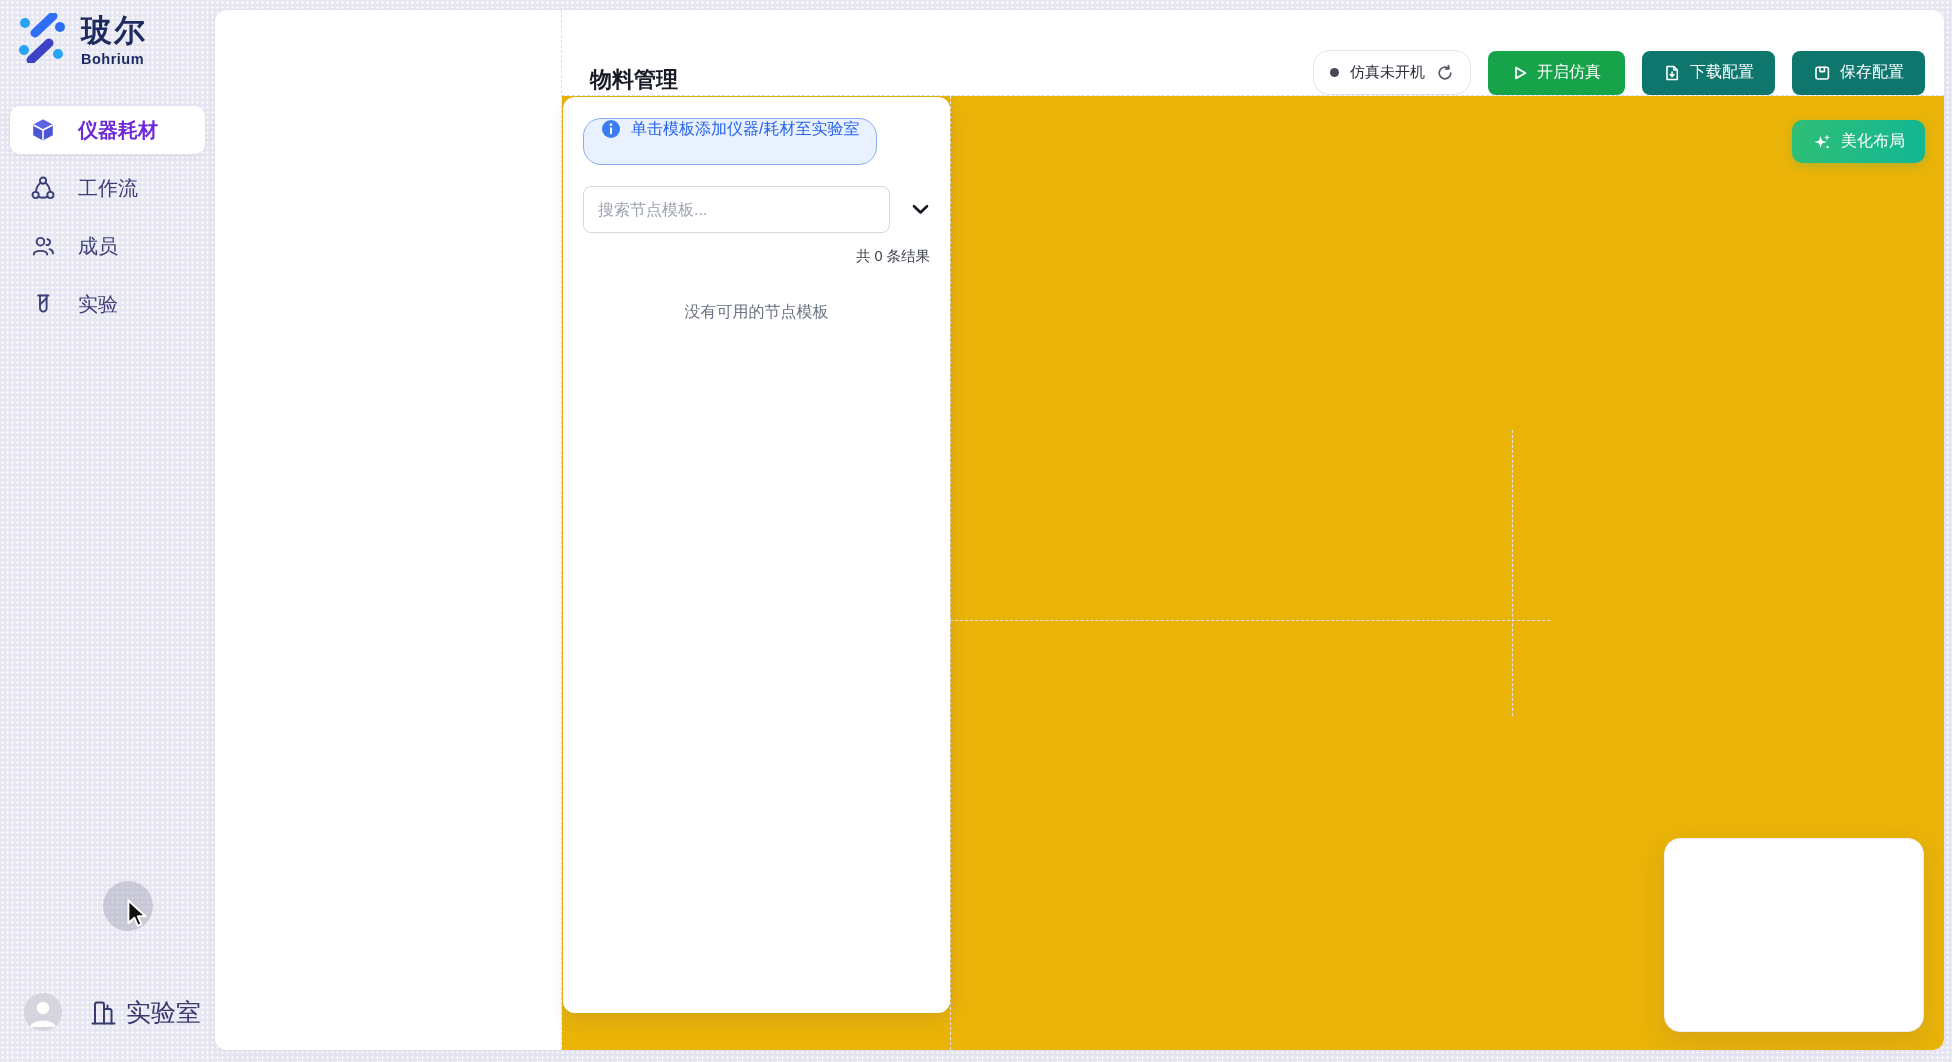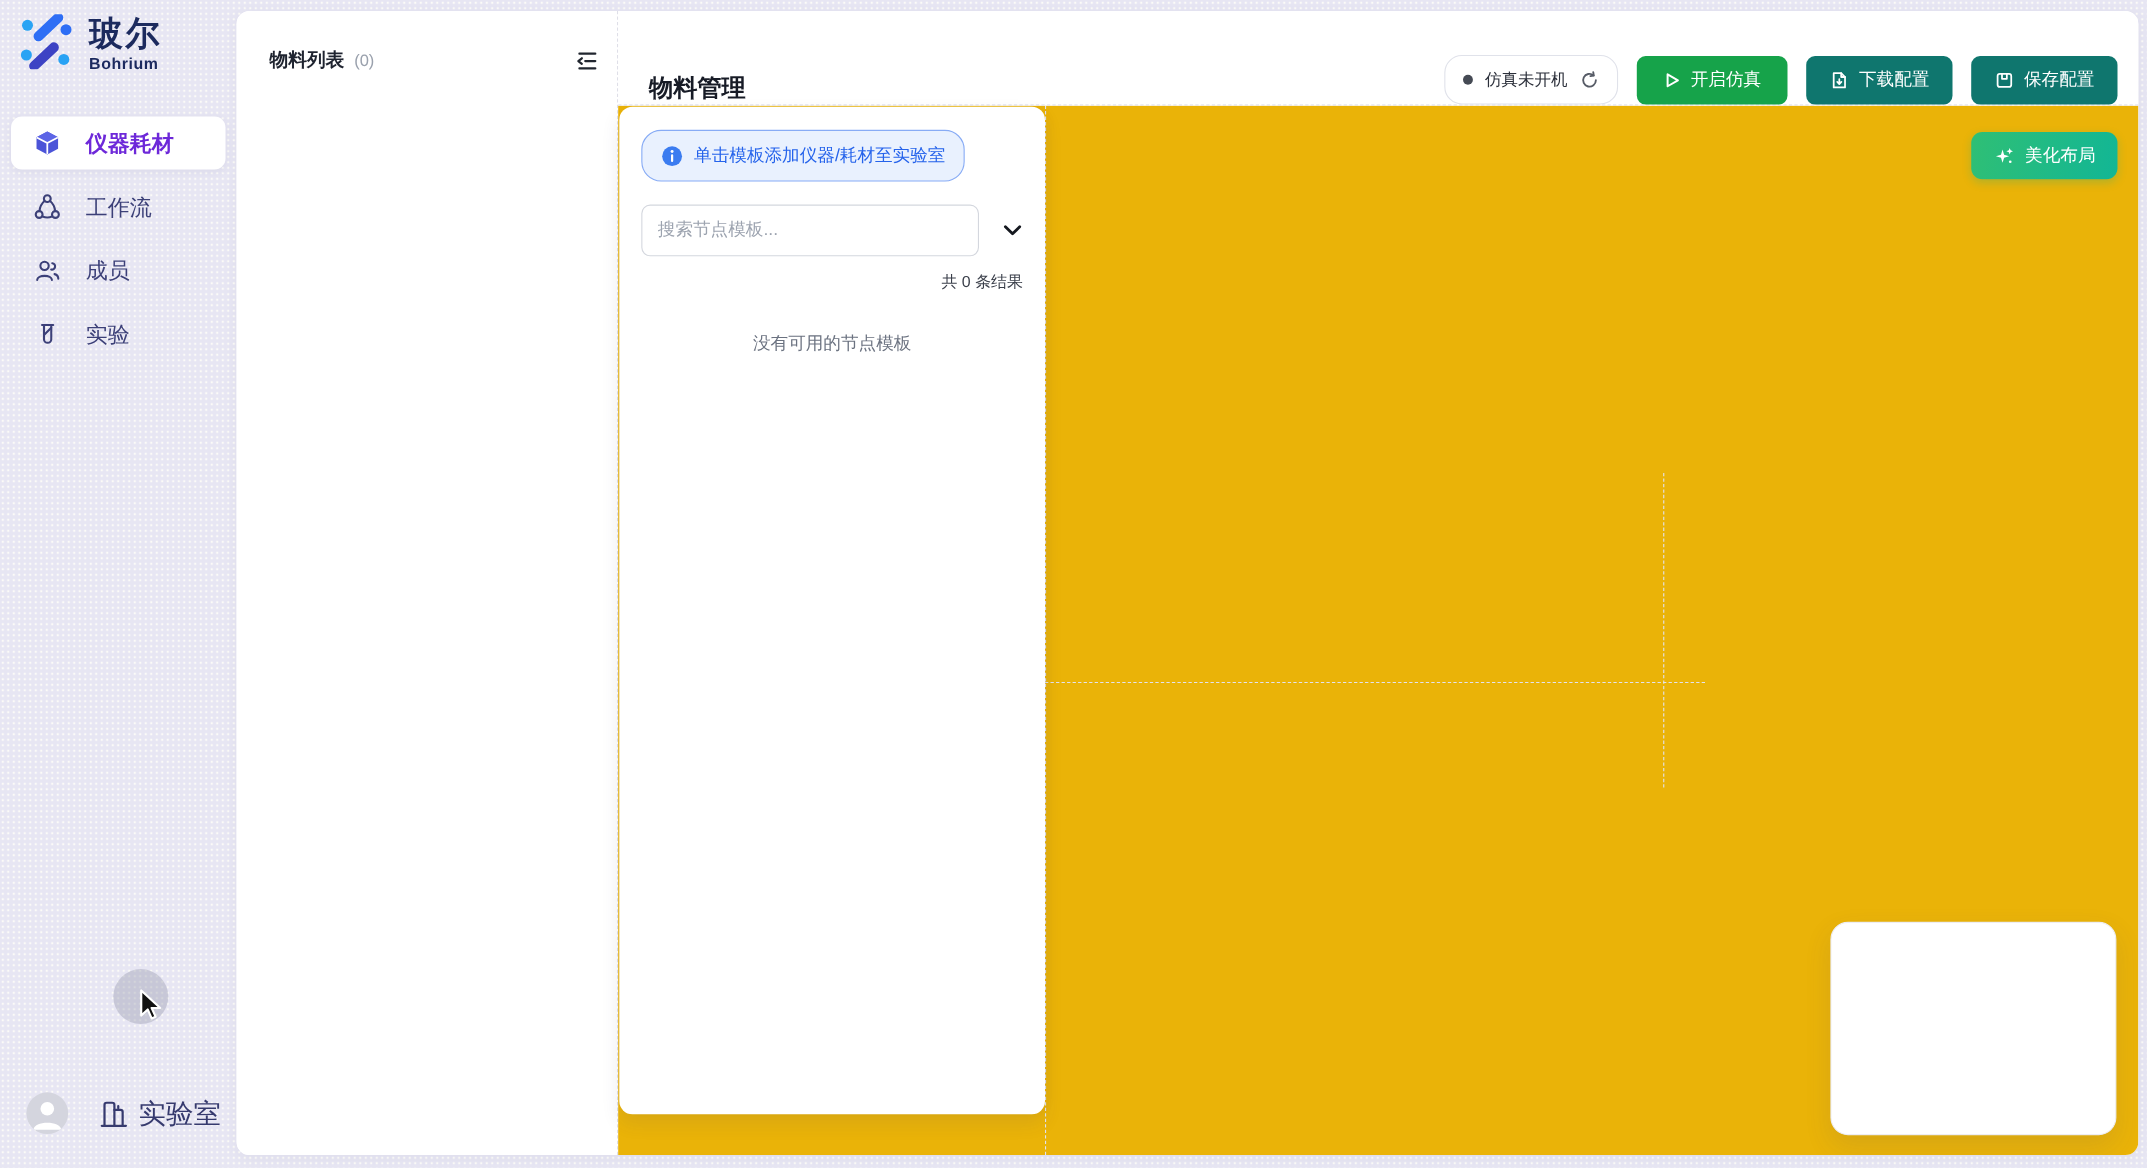--- a/index.html
+++ b/index.html
@@ -65,21 +65,21 @@
   .beautify-btn { position:absolute; top:24px; right:19px; height:43px; display:flex; align-items:center;
     gap:9px; padding:0 20px; border:none; border-radius:10px; color:#fff; font-size:16px; font-family:inherit;
     background:linear-gradient(100deg,#2fbf75,#12b695); box-shadow:0 3px 8px rgba(20,170,130,.25); cursor:pointer; }
   .minimap { position:absolute; left:1102px; top:742px; width:260px; height:194px; background:#fff;
     border:1px solid #ededf3; border-radius:16px; box-shadow:0 10px 24px rgba(70,70,110,.12); }
 
   
   .card { position:absolute; left:1px; top:87px; width:387px; height:916px; background:#fff; z-index:3;
     border-radius:12px; padding:21px 20px;
     box-shadow:0 8px 16px rgba(70,70,110,.10), 6px 0 12px -6px rgba(70,70,110,.06); }
-  .tip-badge { display:inline-flex; align-items:center; gap:10px; height:47px; padding:0 17px;
+  .tip-badge { display:inline-flex; align-items:flex-start; gap:10px; height:47px; padding:0 17px;
     background:#e9f1fe; border:1px solid #87abf5; border-radius:18px; color:#2563eb; font-size:16px; }
   .search-row { margin-top:21px; display:flex; align-items:center; }
   .search-input { width:307px; height:47px; border:1.5px solid #d4d7de; border-radius:8px; padding:0 14px;
     font-size:16px; font-family:inherit; color:#20242e; background:#fff; outline:none; }
   .search-input::placeholder { color:#9ca3af; }
   .dd-chevron { margin-left:22px; cursor:pointer; display:flex; align-items:center; }
   .result-count { margin-top:14px; text-align:right; font-size:14.5px; color:#3a3f4a; }
   .empty-text { margin-top:36px; text-align:center; font-size:16px; color:#6b7280; }
 </style>
 </head>
@@ -159,34 +159,20 @@
         <path d="M2.5,26.5 H24.5"></path>
         <path d="M17.5,8.5 V10.5"></path>
       </svg>
       <span>实验室</span>
     </div>
   </div>
 </div>
 
 <div class="wrap">
 
-  <div class="list-panel">
-    <div class="list-head">
-      <span class="list-title">物料列表</span>
-      <span class="list-count">(0)</span>
-      <span class="collapse-btn">
-        <svg width="25" height="25" viewBox="0 0 26 26" fill="none" stroke="#21262f" stroke-width="2.1" stroke-linecap="round" stroke-linejoin="round">
-          <path d="M7,6 H22"></path>
-          <path d="M12.5,13 H22"></path>
-          <path d="M7,20 H22"></path>
-          <path d="M9.3,10.4 L6,13 L9.3,15.6"></path>
-        </svg>
-      </span>
-    </div>
-  </div>
   <div class="v-divider"></div>
 
   <div class="main">
     <div class="main-header">
       <span class="page-title">物料管理</span>
       <div class="actions">
         <div class="status-pill">
           <span class="status-dot"></span>
           <span>仿真未开机</span>
           <svg width="18" height="18" viewBox="0 0 18 18" fill="none" stroke="#565b66" stroke-width="1.7" stroke-linecap="round">

